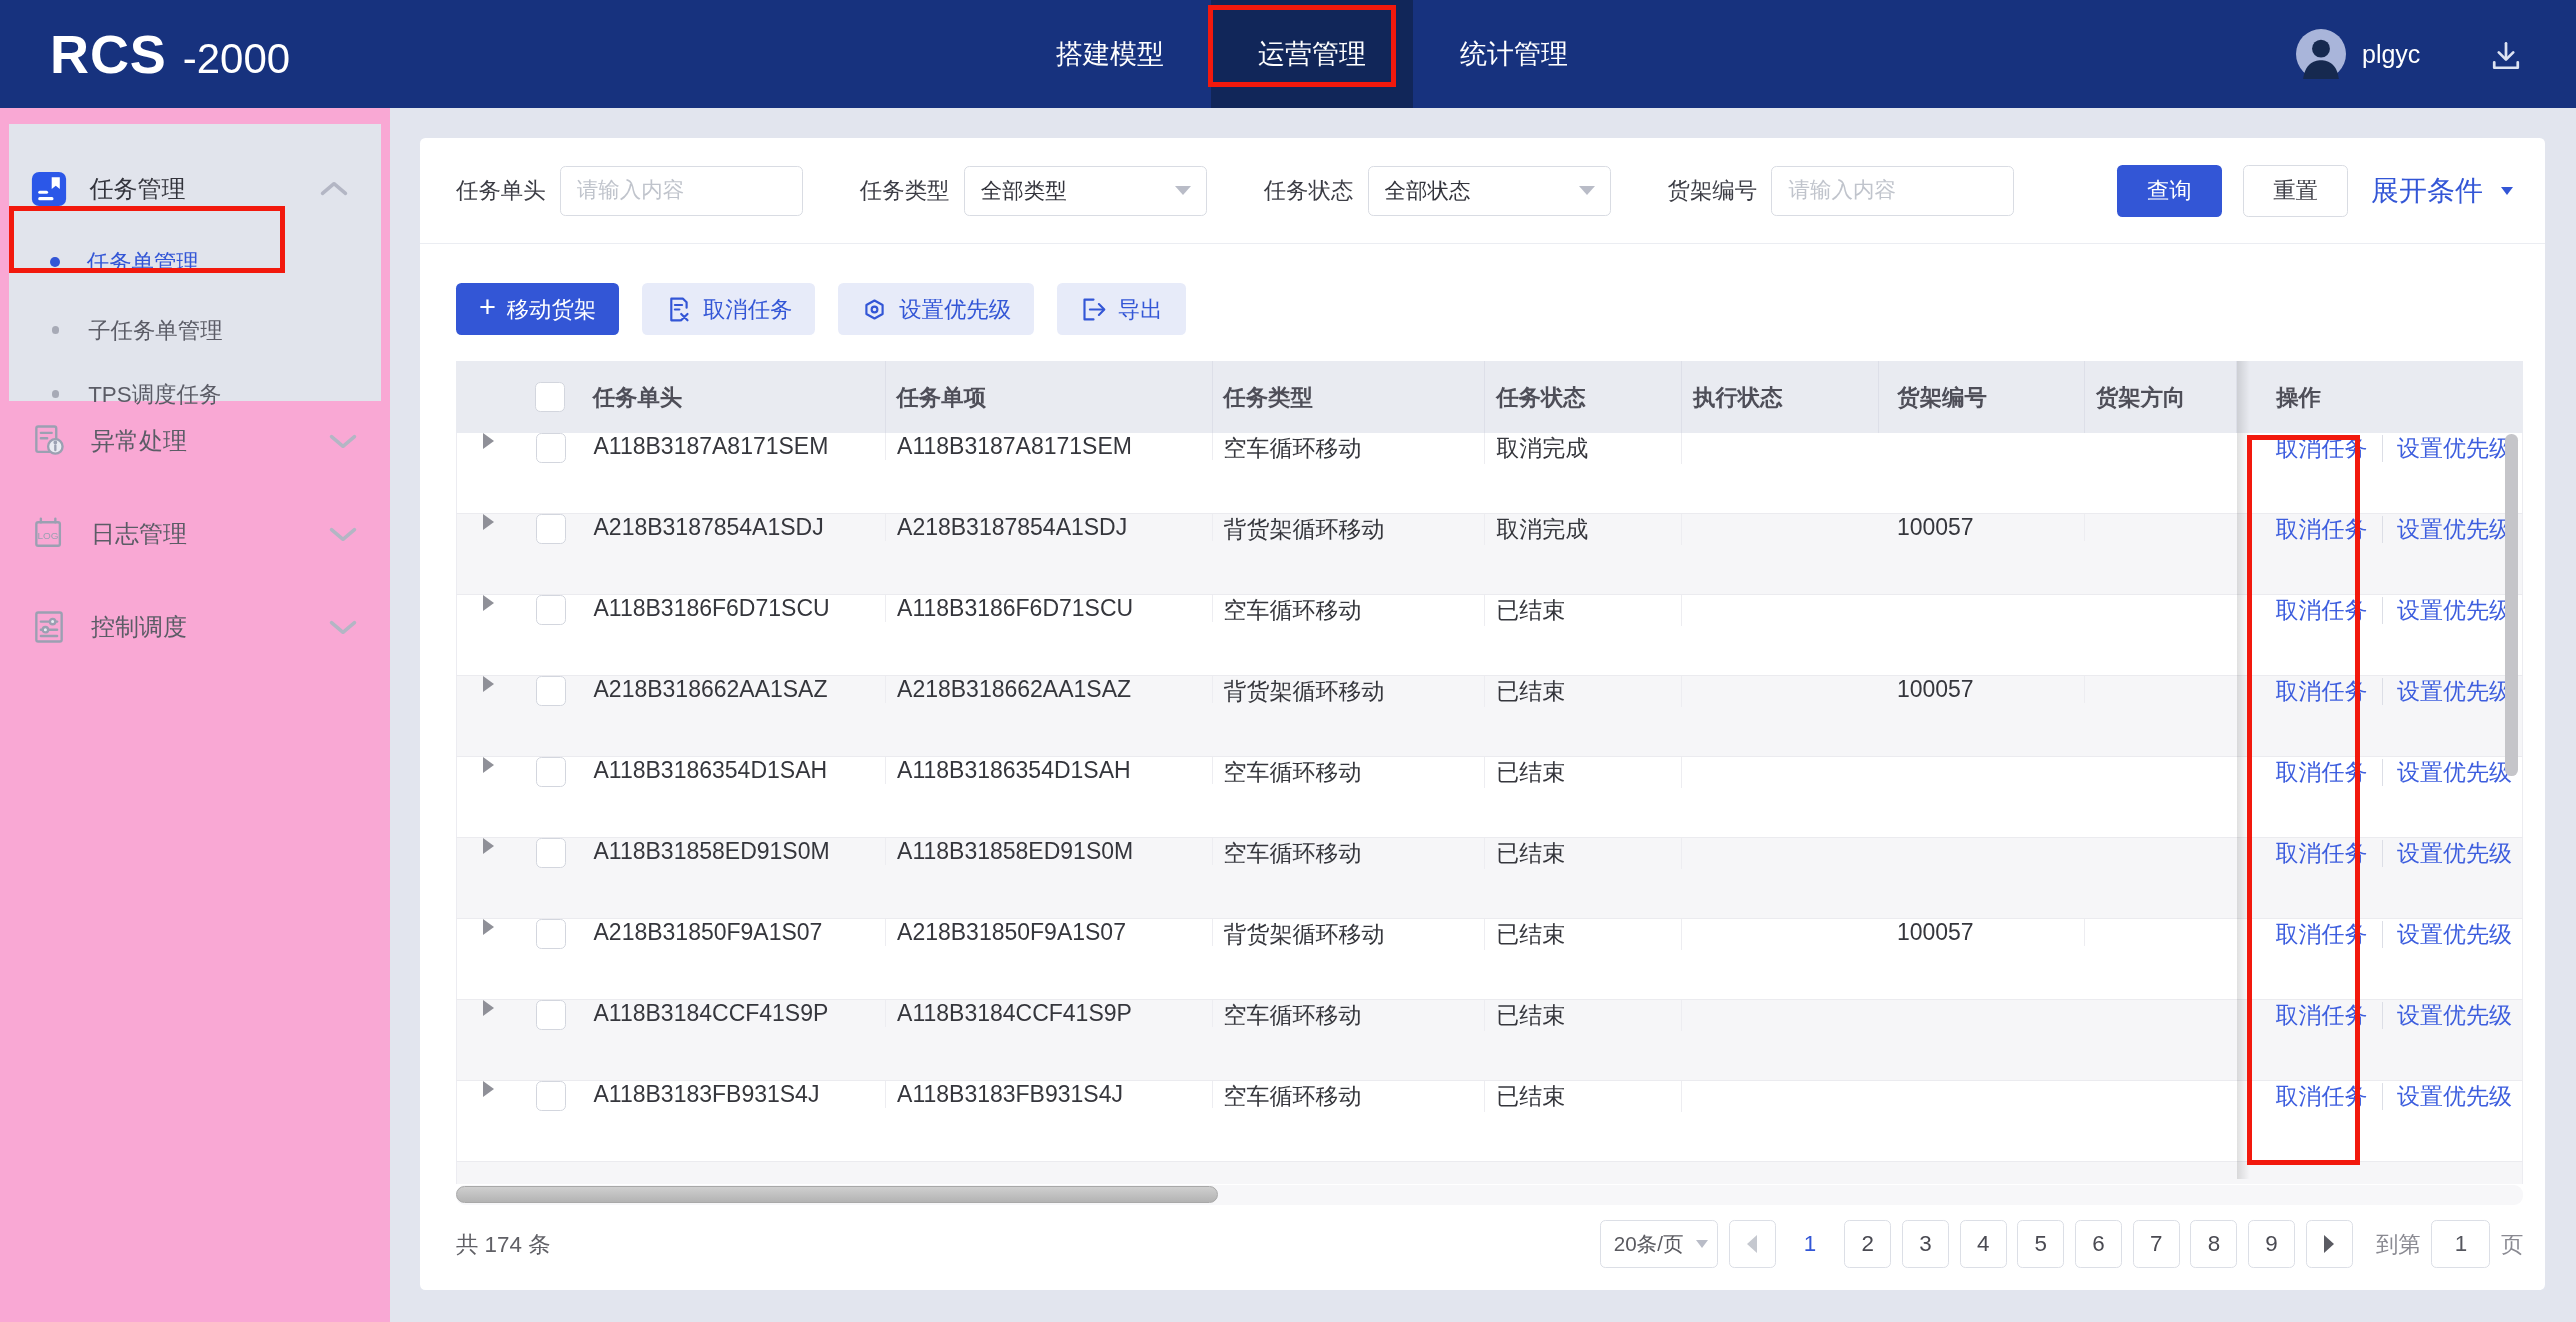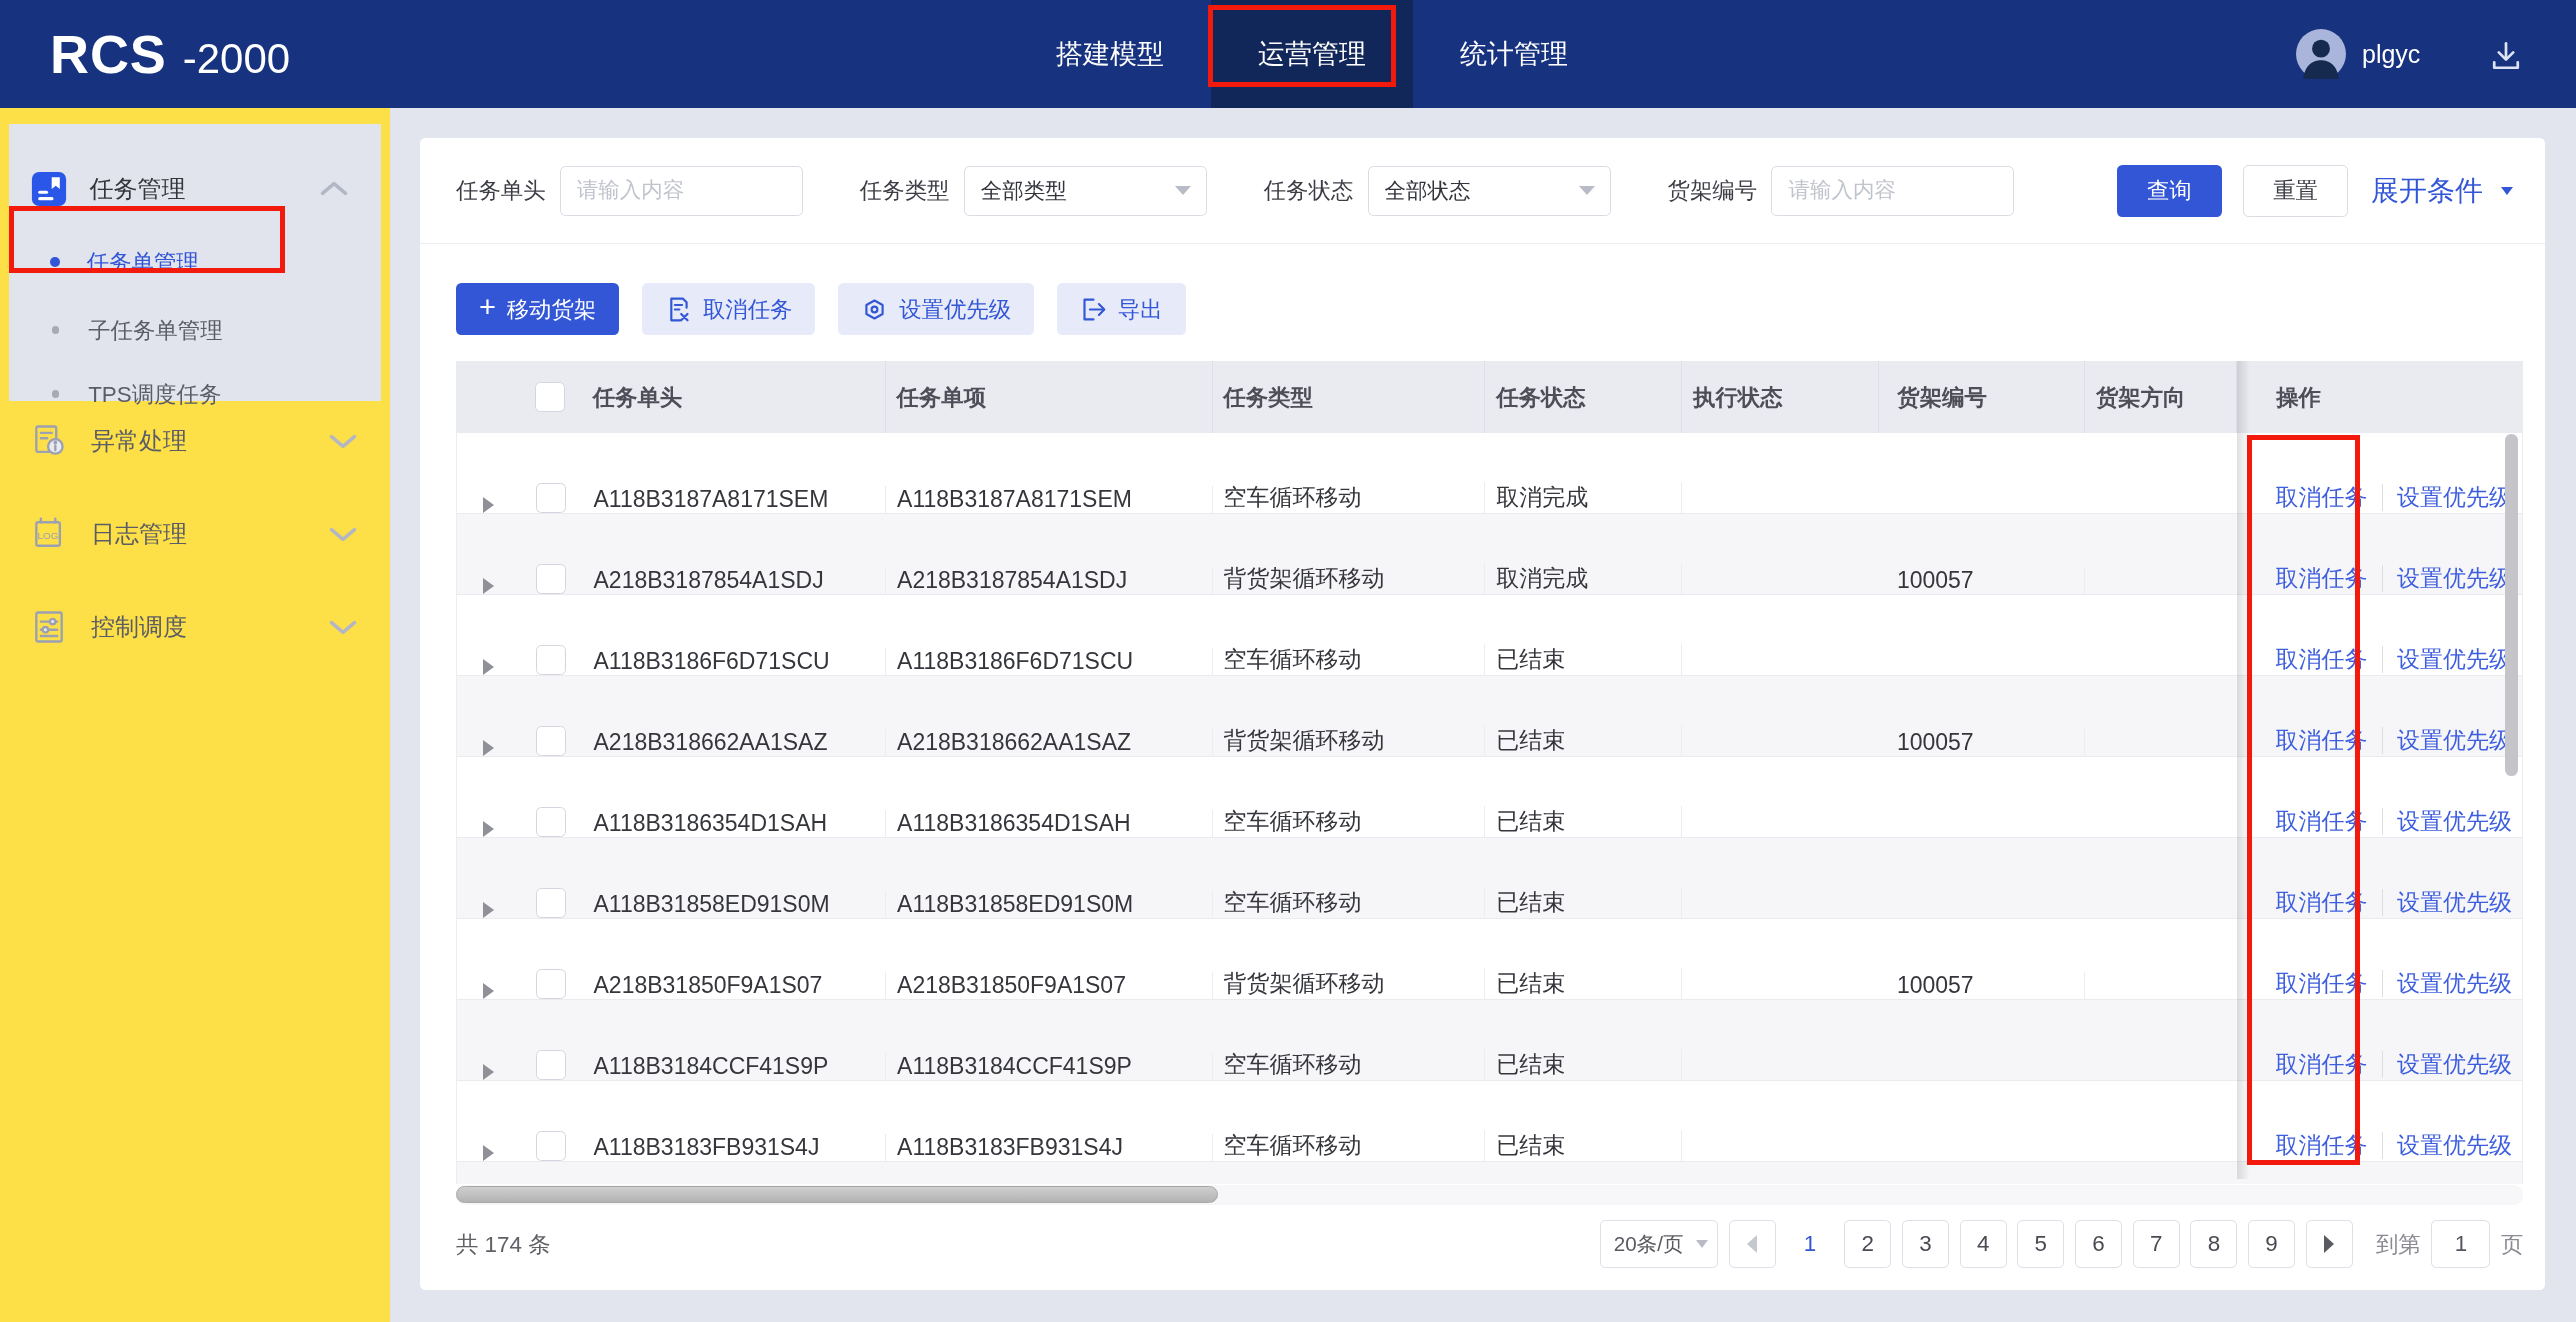--- a/index.html
+++ b/index.html
@@ -13,21 +13,21 @@
   .logo-main { font-size:54px; font-weight:800; letter-spacing:0.9px; }
   .logo-suffix { font-size:42px; font-weight:400; margin-left:16px; margin-top:9px; }
   .nav { position:absolute; left:1009px; top:0; height:108px; display:flex; }
   .nav-tab { height:100%; display:flex; align-items:center; padding:0 47px; color:#fff; font-size:27px; cursor:pointer; }
   .nav-tab.active { background:#112659; }
   .header-user { position:absolute; left:2296px; top:0; height:108px; display:flex; align-items:center; gap:16px; }
   .header-user .name { color:#fff; font-size:25px; }
   .header-download { position:absolute; left:2487px; top:37px; width:38px; height:38px; cursor:pointer; }
 
   
-  .sidebar { position:absolute; top:108px; left:0; width:390px; bottom:0; background:#fde047; z-index:5; }
+  .sidebar { position:absolute; top:108px; left:0; width:390px; bottom:0; background:#f9a8d4; z-index:5; }
   .side-box { position:absolute; top:16px; left:9px; right:9px; height:277px; background:#e1e4ec; }
   .side-title { position:absolute; top:27px; left:0; right:0; height:75px; display:flex; align-items:center; cursor:pointer; }
   .side-title .gicon { margin-left:21.5px; }
   .side-title .glabel { margin-left:23px; font-size:24px; color:#33343c; }
   .side-child { position:absolute; left:0; right:0; height:68px; display:flex; align-items:center; cursor:pointer; font-size:22.4px; color:#5b5c66; }
   .side-child .dot { width:7.2px; height:7.2px; border-radius:50%; background:#a7aab6; margin-left:43px; margin-right:29px; flex:none; }
   .side-child.active { color:#3356d6; }
   .side-child.active .dot { width:9.8px; height:9.8px; background:#3356d6; margin-left:41px; margin-right:27px; }
   .side-group { position:absolute; left:0; right:0; height:75px; display:flex; align-items:center; cursor:pointer; }
   .side-group .gicon { margin-left:30px; }
@@ -59,21 +59,21 @@
   .tbtn.primary { background:#3356d6; color:#fff; }
   .tbtn.light { background:#e7ebf9; color:#3356d6; }
   .tbtn .plus { font-size:29px; font-weight:400; line-height:1; margin-top:-2.7px; }
 
   
   .table { position:absolute; top:223px; left:36px; width:2067px; }
   .thead { display:flex; height:72px; background:#e9ebf1; align-items:stretch; }
   .th { display:flex; align-items:center; font-weight:bold; color:#4e4e58; font-size:22.4px; padding-left:10.7px; }
   .thead .th { border-right:0.9px solid #dddfe8; }
   .thead .th:first-child, .thead .th:nth-child(2), .thead .th:last-child { border-right:none; }
-  .tr { display:flex; height:81px; align-items:flex-end; border-bottom:0.9px solid #ebebef; background:#fff; border-left:0.9px solid #ececf1; border-right:0.9px solid #ececf1; }
+  .tr { display:flex; height:81px; align-items:flex-start; border-bottom:0.9px solid #ebebef; background:#fff; border-left:0.9px solid #ececf1; border-right:0.9px solid #ececf1; }
   .tr.even { background:#f6f6f8; }
   .td { display:flex; align-items:center; font-size:23px; color:#35363c; padding-left:10.7px; border-right:0.9px solid #ededf1; overflow:hidden; }
   .td.no-border { border-right:none; }
   .col-expand { width:63px; justify-content:center; padding-left:0; }
   .col-check { width:63px; justify-content:center; padding-left:0; }
   .col-head { width:304px; }
   .col-item { width:327px; }
   .col-type { width:273px; }
   .col-status { width:197px; }
   .col-exec { width:197px; }

